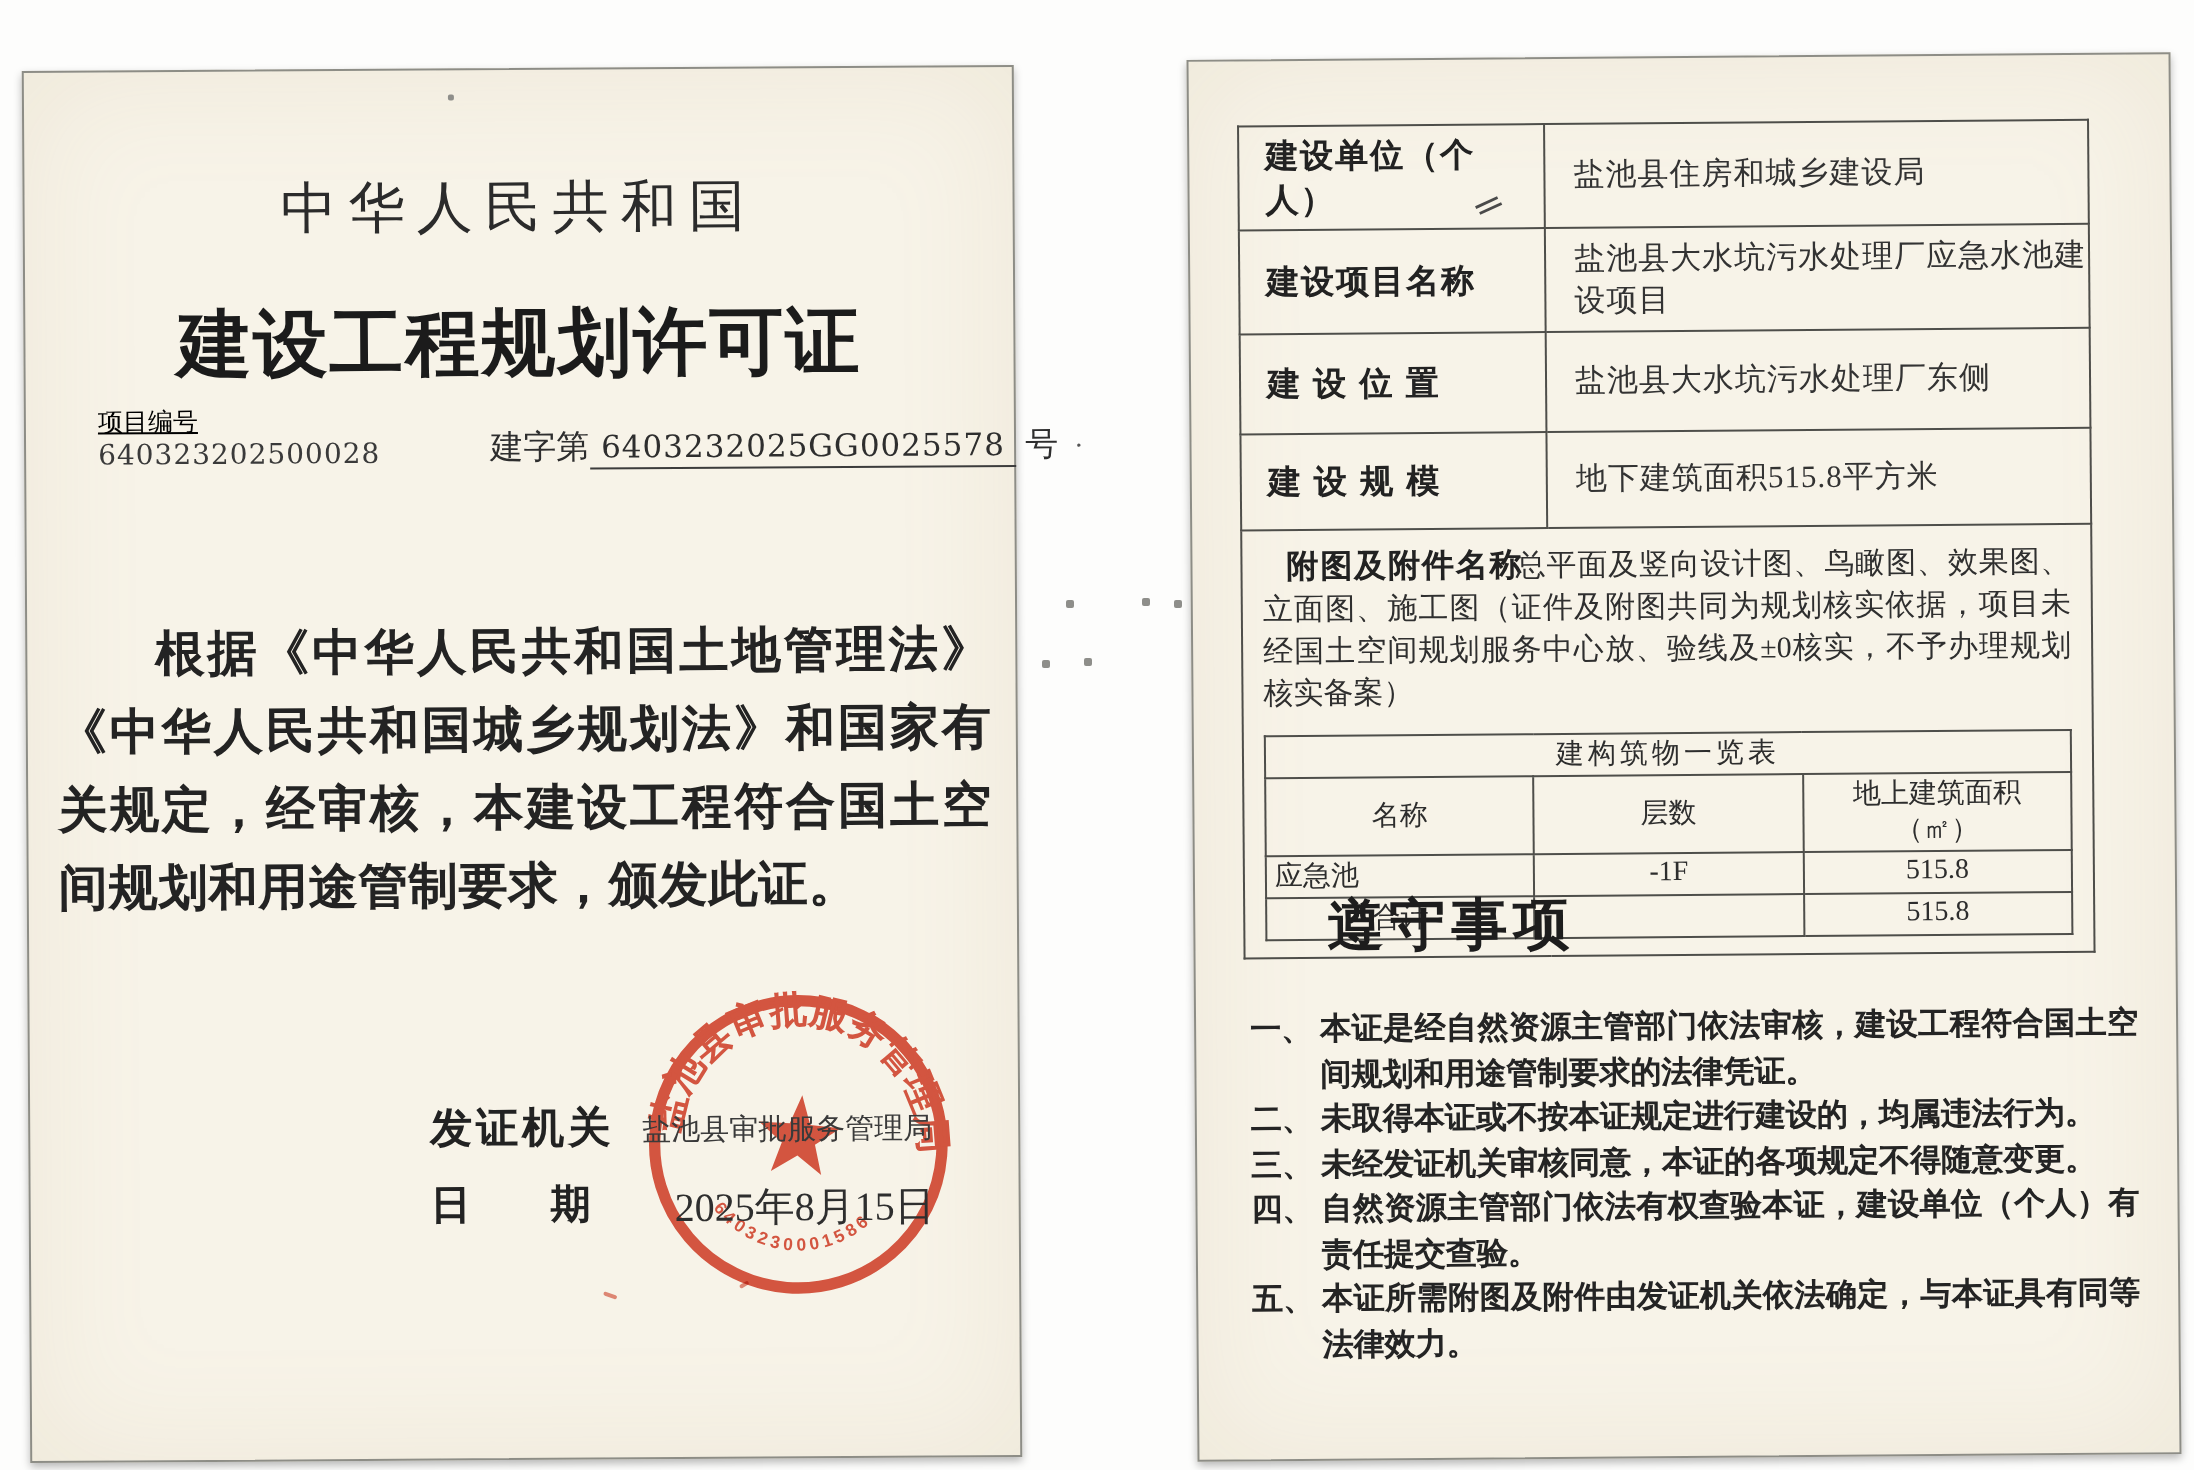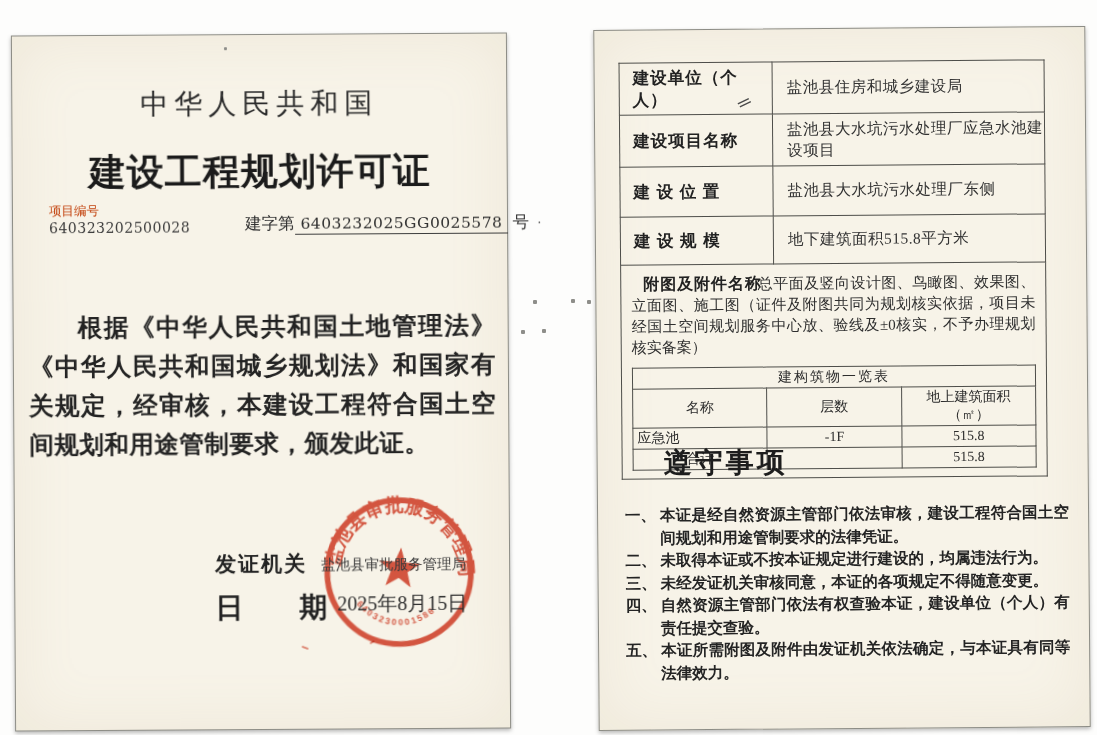--- a/index.html
+++ b/index.html
@@ -7,36 +7,36 @@
   .page{position:absolute;background:#f7f3e8;border:1px solid #8d8d86;
     box-shadow:0 2px 4px rgba(0,0,0,.28), inset 0 0 60px rgba(190,170,130,.14);}
   .page-left{left:13px;top:34px;width:494px;height:694px;transform:rotate(-0.35deg);}
   .page-right{left:596px;top:28px;width:490px;height:699px;transform:rotate(-0.45deg);}
 
   
   .country-title{position:absolute;top:50px;left:0;width:100%;text-align:center;
     font-family:"Liberation Serif","DejaVu Serif",serif;font-size:28px;letter-spacing:6px;color:#2b2b2b;}
   .cert-title{position:absolute;top:112px;left:0;width:100%;text-align:center;
     font-weight:bold;font-size:37px;letter-spacing:1px;color:#1b1b1b;}
-  .projno-label{position:absolute;left:36px;top:167px;font-size:12.5px;color:#c2410c;
-    font-family:"Liberation Serif",serif;}
+  .projno-label{position:absolute;left:36px;top:167px;font-size:12.5px;color:#000000;
+    font-family:"Liberation Serif",serif;text-decoration:underline;}
   .projno-value{position:absolute;left:36px;top:184px;font-size:14px;color:#3a3a3a;
     font-family:"DejaVu Serif",serif;letter-spacing:.5px;}
   .certno-line{position:absolute;left:232px;top:178px;font-size:16.5px;color:#2e2e2e;
     font-family:"Liberation Serif",serif;white-space:nowrap;}
   .certno-underline{display:inline-block;min-width:152px;text-align:center;
     border-bottom:1.5px solid #3c3c3c;padding:0 6px 1px 6px;font-family:"DejaVu Serif",serif;
     font-size:15.5px;letter-spacing:.5px;}
   .after-dot{color:#555;font-size:14px;margin-left:8px;}
   .body-text{position:absolute;left:15px;top:272px;width:467px;font-size:24.5px;
     line-height:39px;text-indent:2em;font-weight:600;color:#232323;letter-spacing:.5px;
     text-align:justify;}
   .issuer-label{position:absolute;left:200px;top:515px;font-size:21px;font-weight:bold;
     letter-spacing:2px;color:#222;font-family:Liberation Mono, monospace;}
-  .date-label{position:absolute;left:200px;top:554px;font-size:28px;font-weight:bold;color:#222;}
+  .date-label{position:absolute;left:200px;top:554px;font-size:20px;font-weight:bold;color:#222;}
   .issuer-value{position:absolute;left:306px;top:521px;font-size:14.5px;color:#3a3a3a;
     font-family:"Liberation Serif",serif;white-space:nowrap;z-index:3;}
   .date-value{position:absolute;left:322px;top:556px;font-size:20px;color:#2e2e2e;
     font-family:"Liberation Serif",serif;white-space:nowrap;z-index:3;}
   .seal{position:absolute;left:306px;top:460px;width:156px;height:156px;z-index:2;
     mix-blend-mode:multiply;opacity:.88;transform:rotate(5deg);}
 
   
   .info-table{position:absolute;left:24px;top:32px;width:426px;border-collapse:collapse;
     table-layout:fixed;}

